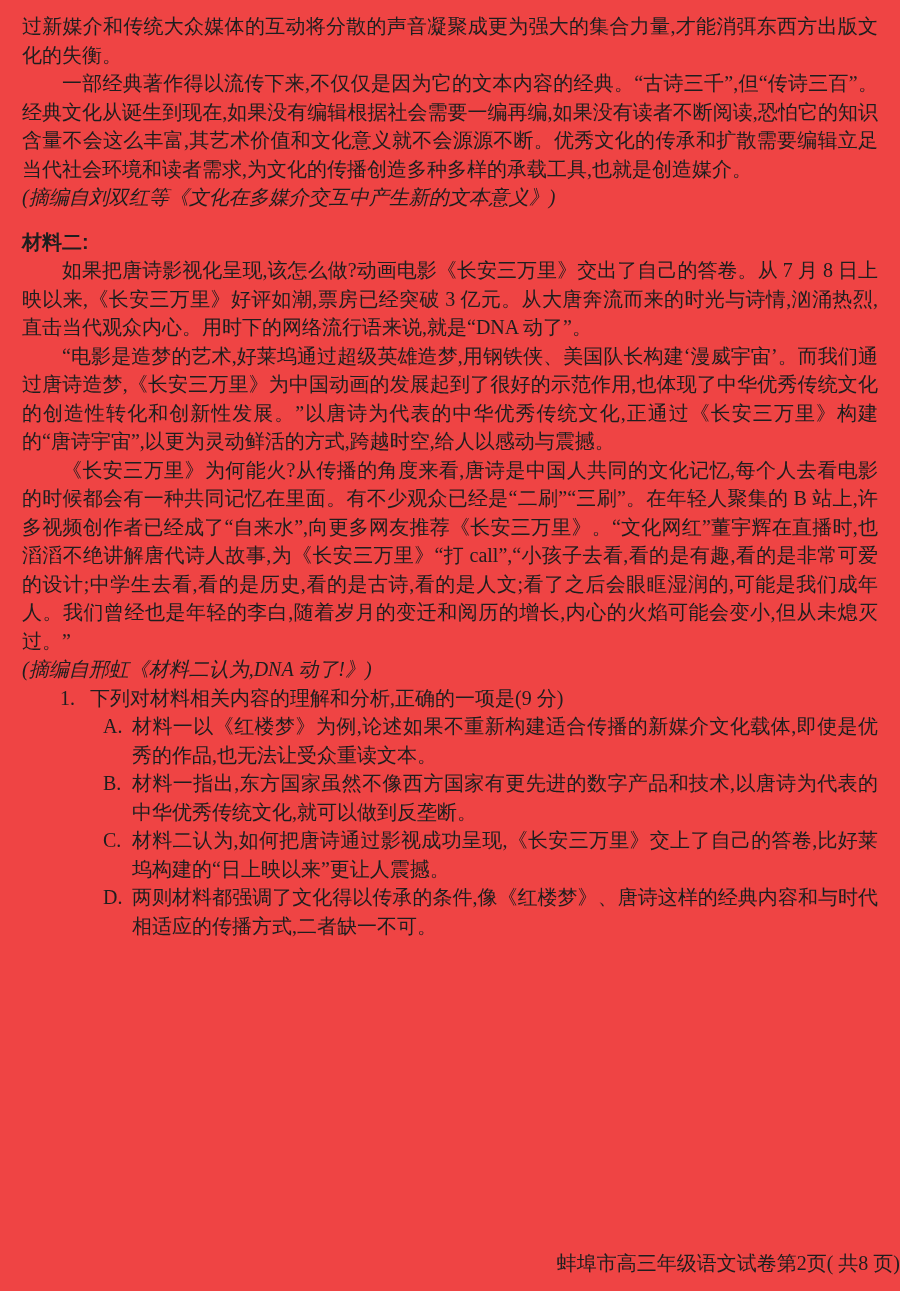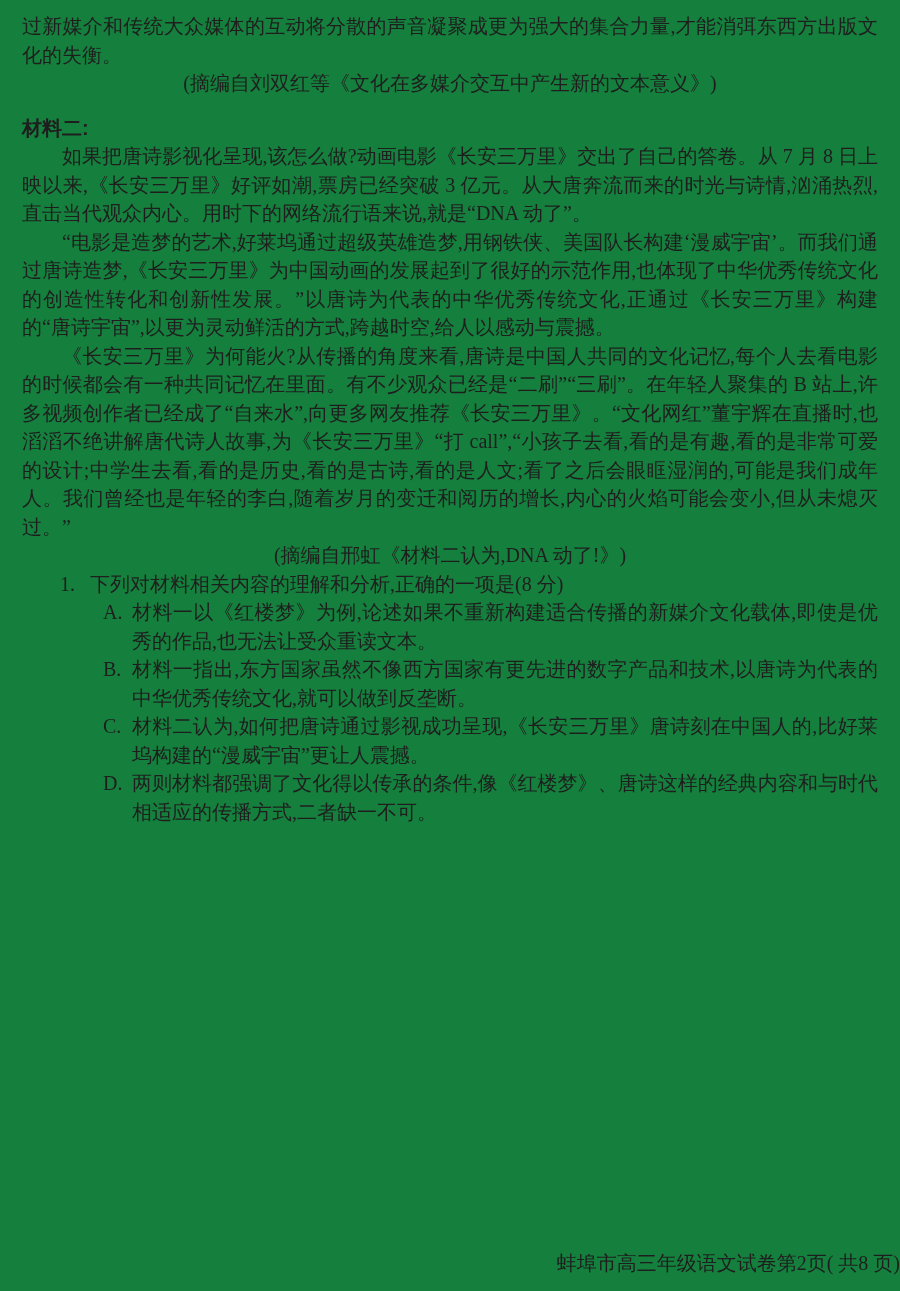--- a/index.html
+++ b/index.html
@@ -4,21 +4,21 @@
 <style>
   html, body {
     margin: 0;
     padding: 0;
     background: #ffffff;
   }
   .page {
     position: relative;
     width: 900px;
     height: 1291px;
-    background: #15803d;
+    background: #ef4444;
     color: #1e1e1e;
     font-family: "Liberation Serif", "DejaVu Serif", serif;
     font-size: 20px;
     line-height: 28.5px;
     overflow: hidden;
     box-sizing: border-box;
   }
   .content {
     padding: 12px 22px 0 22px;
   }
@@ -26,22 +26,23 @@
     margin: 0;
   }
   .para {
     text-indent: 2em;
     text-align: justify;
   }
   .para.no-indent {
     text-indent: 0;
   }
   .attribution {
-    text-align: center;
+    text-align: left;
     text-indent: 0;
+    font-style: italic;
   }
   .material-label {
     margin: 16px 0 0 0;
     font-family: "Liberation Sans", "DejaVu Sans", sans-serif;
     font-weight: 700;
     font-size: 20px;
   }
   .question {
     margin-left: 38px;
   }
@@ -75,44 +76,45 @@
     color: #1e1e1e;
   }
 </style>
 </head>
 <body>
 
 <div class="page">
   <div class="content">
 
     <p class="para no-indent">过新媒介和传统大众媒体的互动将分散的声音凝聚成更为强大的集合力量,才能消弭东西方出版文化的失衡。</p>
+    <p class="para">一部经典著作得以流传下来,不仅仅是因为它的文本内容的经典。“古诗三千”,但“传诗三百”。经典文化从诞生到现在,如果没有编辑根据社会需要一编再编,如果没有读者不断阅读,恐怕它的知识含量不会这么丰富,其艺术价值和文化意义就不会源源不断。优秀文化的传承和扩散需要编辑立足当代社会环境和读者需求,为文化的传播创造多种多样的承载工具,也就是创造媒介。</p>
     <p class="attribution">(摘编自刘双红等《文化在多媒介交互中产生新的文本意义》)</p>
 
     <p class="material-label">材料二:</p>
     <p class="para">如果把唐诗影视化呈现,该怎么做?动画电影《长安三万里》交出了自己的答卷。从 7 月 8 日上映以来,《长安三万里》好评如潮,票房已经突破 3 亿元。从大唐奔流而来的时光与诗情,汹涌热烈,直击当代观众内心。用时下的网络流行语来说,就是“DNA 动了”。</p>
     <p class="para">“电影是造梦的艺术,好莱坞通过超级英雄造梦,用钢铁侠、美国队长构建‘漫威宇宙’。而我们通过唐诗造梦,《长安三万里》为中国动画的发展起到了很好的示范作用,也体现了中华优秀传统文化的创造性转化和创新性发展。”以唐诗为代表的中华优秀传统文化,正通过《长安三万里》构建的“唐诗宇宙”,以更为灵动鲜活的方式,跨越时空,给人以感动与震撼。</p>
     <p class="para">《长安三万里》为何能火?从传播的角度来看,唐诗是中国人共同的文化记忆,每个人去看电影的时候都会有一种共同记忆在里面。有不少观众已经是“二刷”“三刷”。在年轻人聚集的 B 站上,许多视频创作者已经成了“自来水”,向更多网友推荐《长安三万里》。“文化网红”董宇辉在直播时,也滔滔不绝讲解唐代诗人故事,为《长安三万里》“打 call”,“小孩子去看,看的是有趣,看的是非常可爱的设计;中学生去看,看的是历史,看的是古诗,看的是人文;看了之后会眼眶湿润的,可能是我们成年人。我们曾经也是年轻的李白,随着岁月的变迁和阅历的增长,内心的火焰可能会变小,但从未熄灭过。”</p>
     <p class="attribution">(摘编自邢虹《材料二认为,DNA 动了!》)</p>
 
     <div class="question">
       <div class="q-stem-row">
         <span class="q-num">1.</span>
-        <span class="q-stem">下列对材料相关内容的理解和分析,正确的一项是(8 分)</span>
+        <span class="q-stem">下列对材料相关内容的理解和分析,正确的一项是(9 分)</span>
       </div>
       <div class="option">
         <span class="opt-label">A.</span>
         <span class="opt-text">材料一以《红楼梦》为例,论述如果不重新构建适合传播的新媒介文化载体,即使是优秀的作品,也无法让受众重读文本。</span>
       </div>
       <div class="option">
         <span class="opt-label">B.</span>
         <span class="opt-text">材料一指出,东方国家虽然不像西方国家有更先进的数字产品和技术,以唐诗为代表的中华优秀传统文化,就可以做到反垄断。</span>
       </div>
       <div class="option">
         <span class="opt-label">C.</span>
-        <span class="opt-text">材料二认为,如何把唐诗通过影视成功呈现,《长安三万里》唐诗刻在中国人的,比好莱坞构建的“漫威宇宙”更让人震撼。</span>
+        <span class="opt-text">材料二认为,如何把唐诗通过影视成功呈现,《长安三万里》交上了自己的答卷,比好莱坞构建的“日上映以来”更让人震撼。</span>
       </div>
       <div class="option">
         <span class="opt-label">D.</span>
         <span class="opt-text">两则材料都强调了文化得以传承的条件,像《红楼梦》、唐诗这样的经典内容和与时代相适应的传播方式,二者缺一不可。</span>
       </div>
     </div>
 
   </div>
 
   <div class="footer">蚌埠市高三年级语文试卷第2页( 共8 页)</div>

